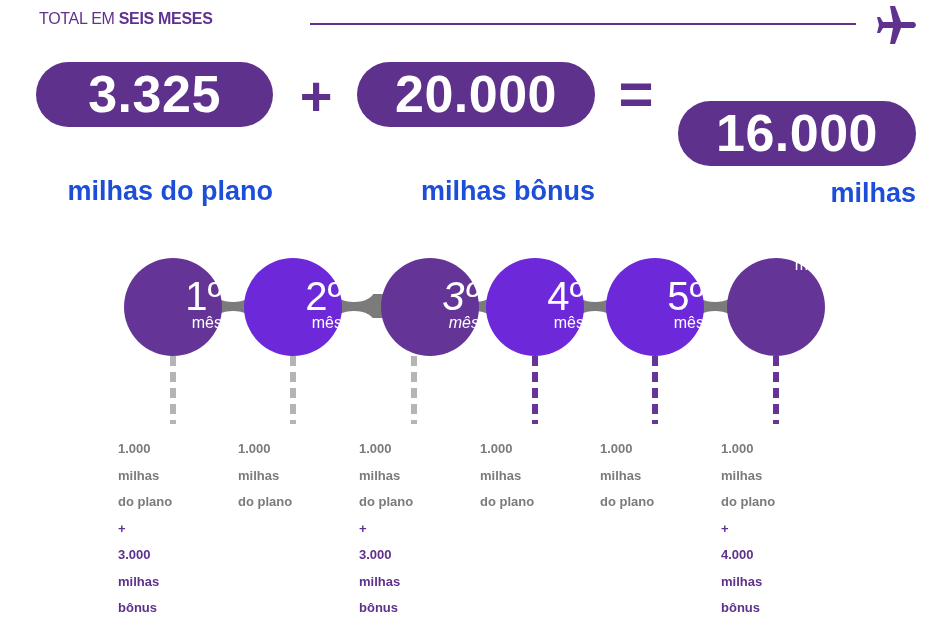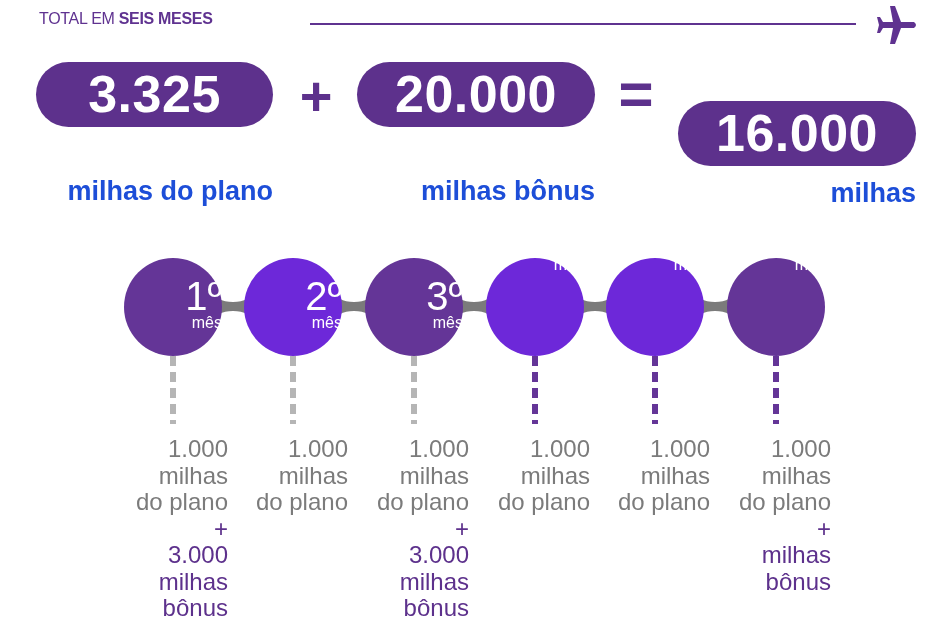--- a/index.html
+++ b/index.html
@@ -49,22 +49,22 @@
     .circle .ord { display: block; font-size: 40px; line-height: 40px; margin-top: 18px; font-weight: 400; }
     .circle .unit { display: block; font-size: 16px; line-height: 18px; margin-top: -2px; }
 
     .dash {
       position: absolute; top: 356px; width: 6px; height: 68px;
       background-image: linear-gradient(to bottom, var(--c) 0, var(--c) 10px, transparent 10px, transparent 16px);
       background-size: 6px 16px; background-repeat: repeat-y;
     }
 
     .col-text {
-      position: absolute; top: 436px; width: 110px; text-align: right;
-      font-weight: 400; font-size: 24px; line-height: 26.5px;
+      position: absolute; top: 436px; width: 110px; text-align: left;
+      font-weight: 700; font-size: 13px; line-height: 26.5px;
     }
     .col-text .plan { color: #7b7b7b; display: block; }
     .col-text .plus { color: #5d318c; display: block; }
     .col-text .bonus { color: #5d318c; display: block; }
   </style>
 </head>
 <body>
 
 <div class="header-title">
   <span class="light">TOTAL EM </span><span class="bold">SEIS MESES</span>
@@ -128,60 +128,63 @@
     <span class="ord">2º</span>
     <span class="unit">mês</span>
   </div>
   <div class="dash" style="left:290px; --c:#b5b5b5;"></div>
   <div class="col-text" style="left:238px;">
     <span class="plan">1.000</span>
     <span class="plan">milhas</span>
     <span class="plan">do plano</span>
   </div>
 
-  <div class="circle purple" style="left:365px;">
+  <div class="circle purple" style="left:381px;font-style:italic;">
     <span class="ord">3º</span>
     <span class="unit">mês</span>
   </div>
   <div class="dash" style="left:411px; --c:#b5b5b5;"></div>
   <div class="col-text" style="left:359px;">
     <span class="plan">1.000</span>
     <span class="plan">milhas</span>
     <span class="plan">do plano</span>
     <span class="plus">+</span>
     <span class="bonus">3.000</span>
     <span class="bonus">milhas</span>
     <span class="bonus">bônus</span>
   </div>
 
   <div class="circle gray" style="left:486px;">
+    <span class="ord">4º</span>
     <span class="unit">mês</span>
   </div>
   <div class="dash" style="left:532px; --c:#643597;"></div>
   <div class="col-text" style="left:480px;">
     <span class="plan">1.000</span>
     <span class="plan">milhas</span>
     <span class="plan">do plano</span>
   </div>
 
   <div class="circle gray" style="left:606px;">
+    <span class="ord">5º</span>
     <span class="unit">mês</span>
   </div>
   <div class="dash" style="left:652px; --c:#643597;"></div>
   <div class="col-text" style="left:600px;">
     <span class="plan">1.000</span>
     <span class="plan">milhas</span>
     <span class="plan">do plano</span>
   </div>
 
   <div class="circle purple" style="left:727px;">
     <span class="unit">mês</span>
   </div>
   <div class="dash" style="left:773px; --c:#643597;"></div>
   <div class="col-text" style="left:721px;">
     <span class="plan">1.000</span>
     <span class="plan">milhas</span>
     <span class="plan">do plano</span>
     <span class="plus">+</span>
+    <span class="bonus">4.000</span>
     <span class="bonus">milhas</span>
     <span class="bonus">bônus</span>
   </div>
 </div>
 
 </body></html>

